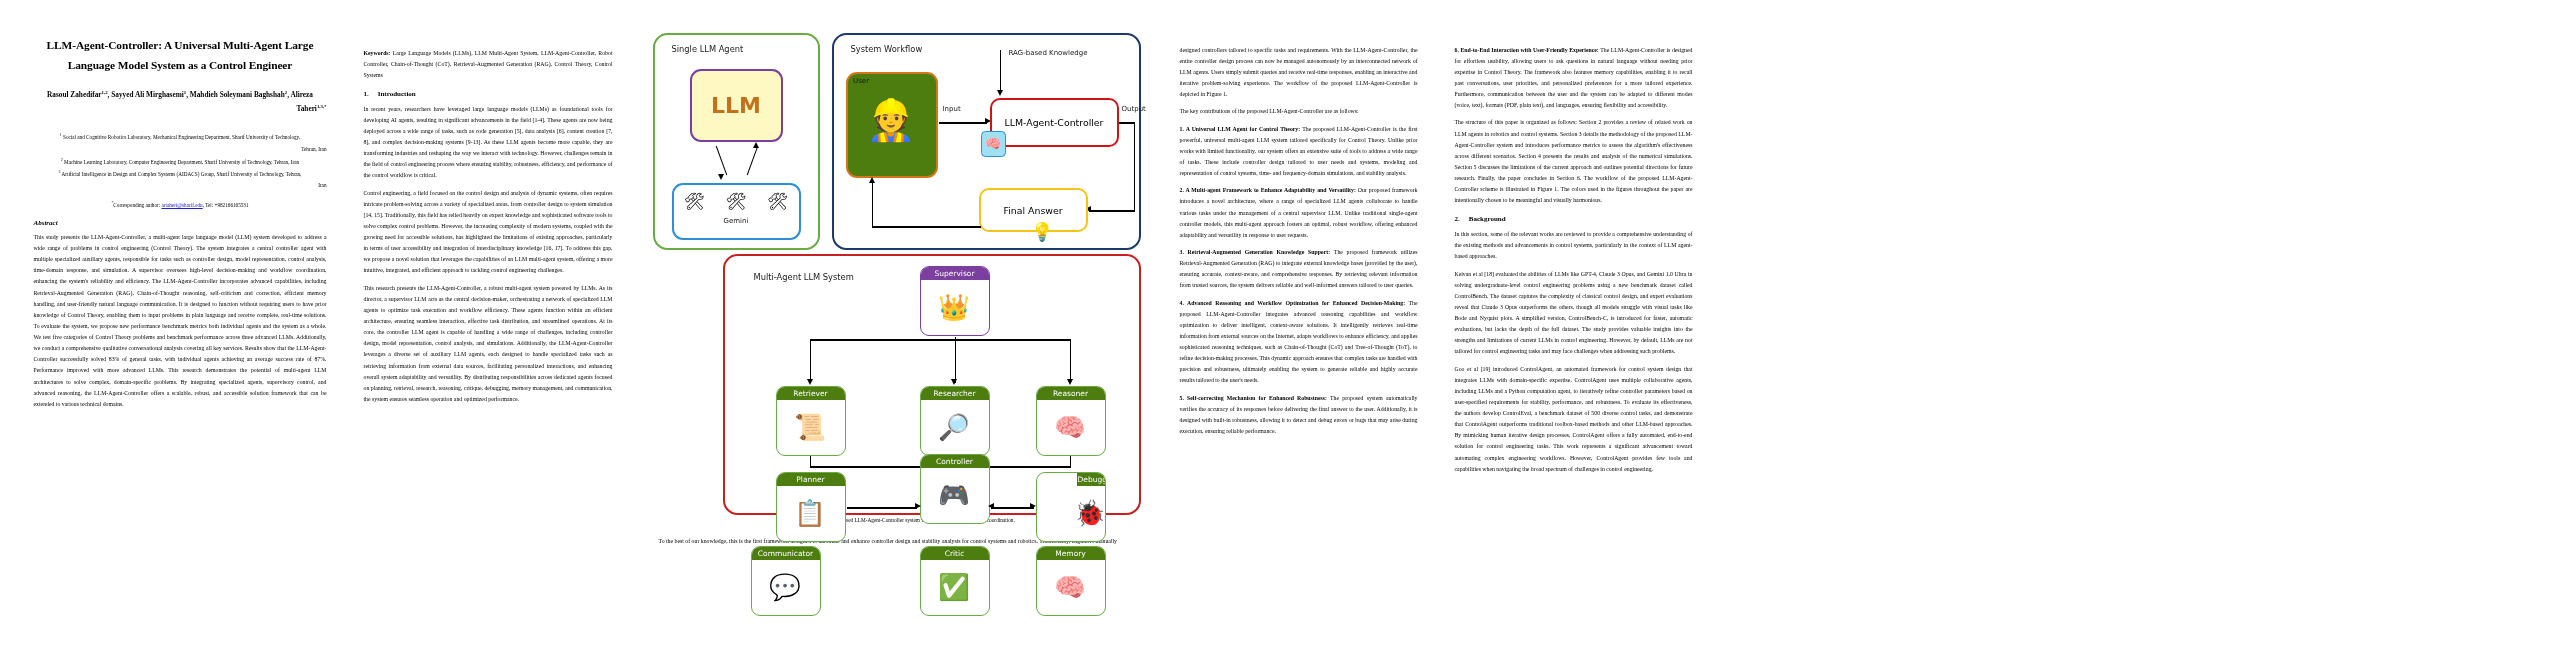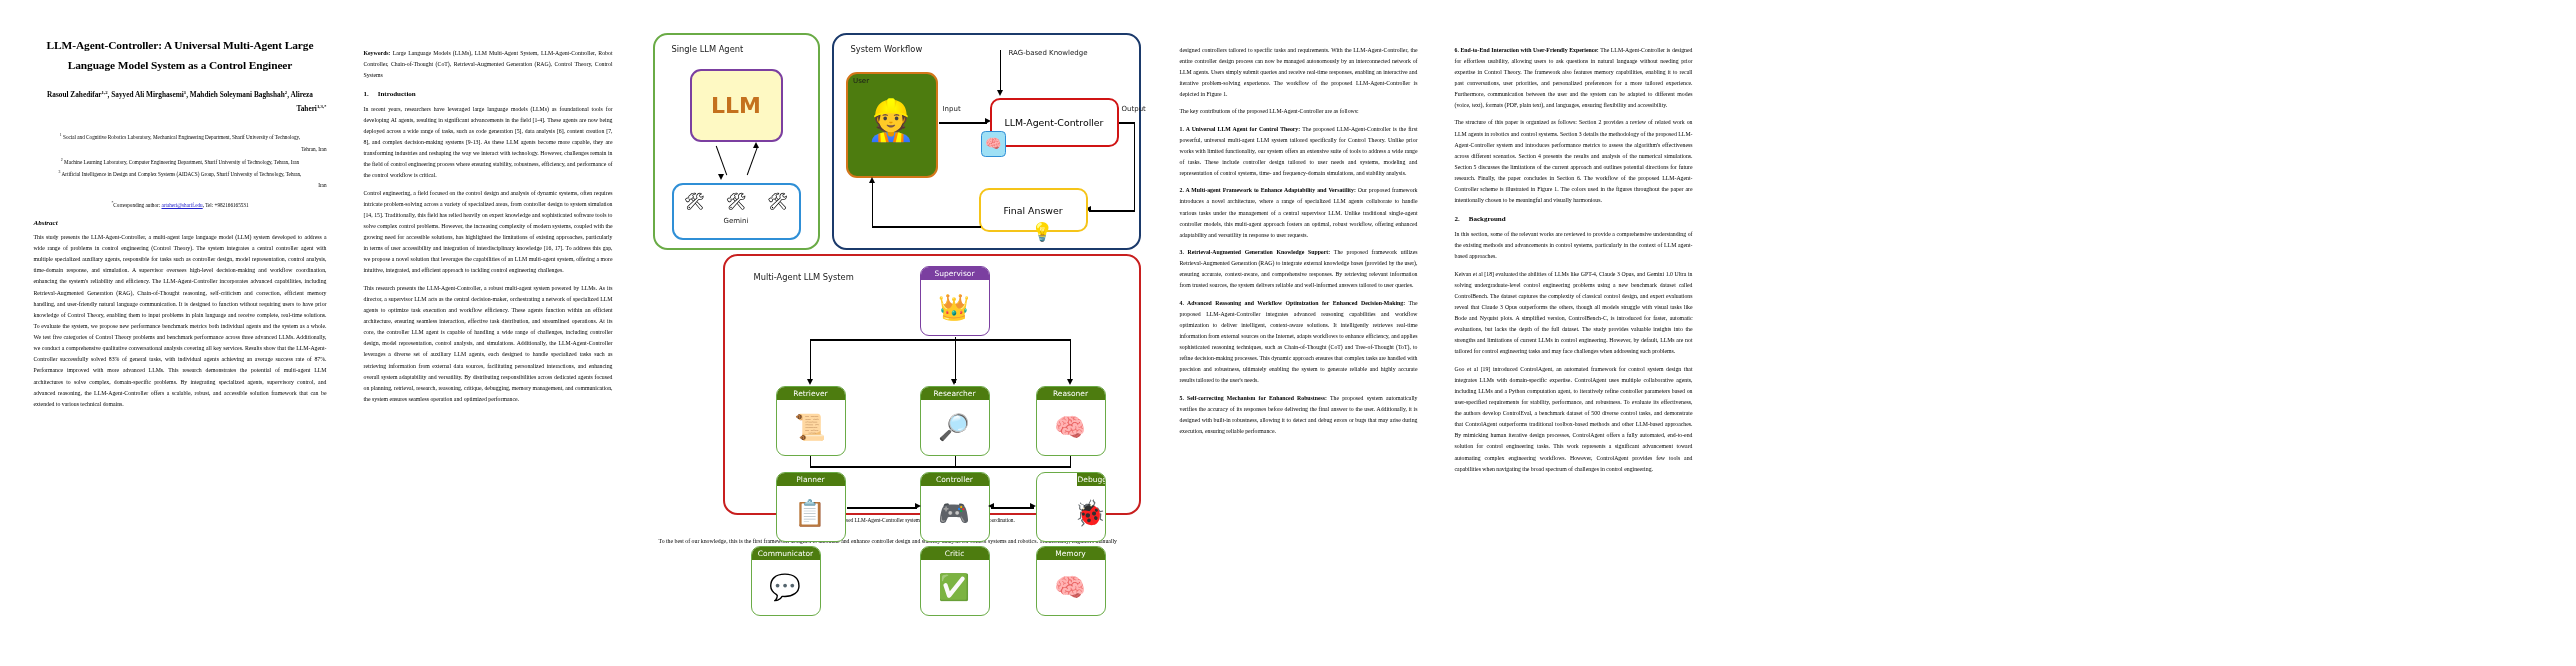--- a/index.html
+++ b/index.html
@@ -364,21 +364,21 @@
 
       <div class="arrow h" style="left:160px; top:445px; width:261px;"></div>
       <div class="arrow v" style="left:160px; top:435px; height:11px;"></div>
       <div class="arrow v" style="left:305px; top:435px; height:11px;"></div>
       <div class="arrow v" style="left:420px; top:435px; height:11px;"></div>
 
       <div class="agent" style="left:126px; top:451px;">
         <div class="hdr">Planner</div>
         <div class="ico emoji">📋</div>
       </div>
-      <div class="agent" style="left:270px; top:451px;">
+      <div class="agent" style="left:270px; top:433px;">
         <div class="hdr">Controller</div>
         <div class="ico emoji">🎮</div>
       </div>
       <div class="agent" style="left:386px; top:451px;padding-left:40px;">
         <div class="hdr">Debugger</div>
         <div class="ico emoji">🐞</div>
       </div>
 
       <div class="arrow h" style="left:197px; top:486px; width:70px;"></div>
       <div class="ahead right" style="left:265px; top:482px;"></div>

